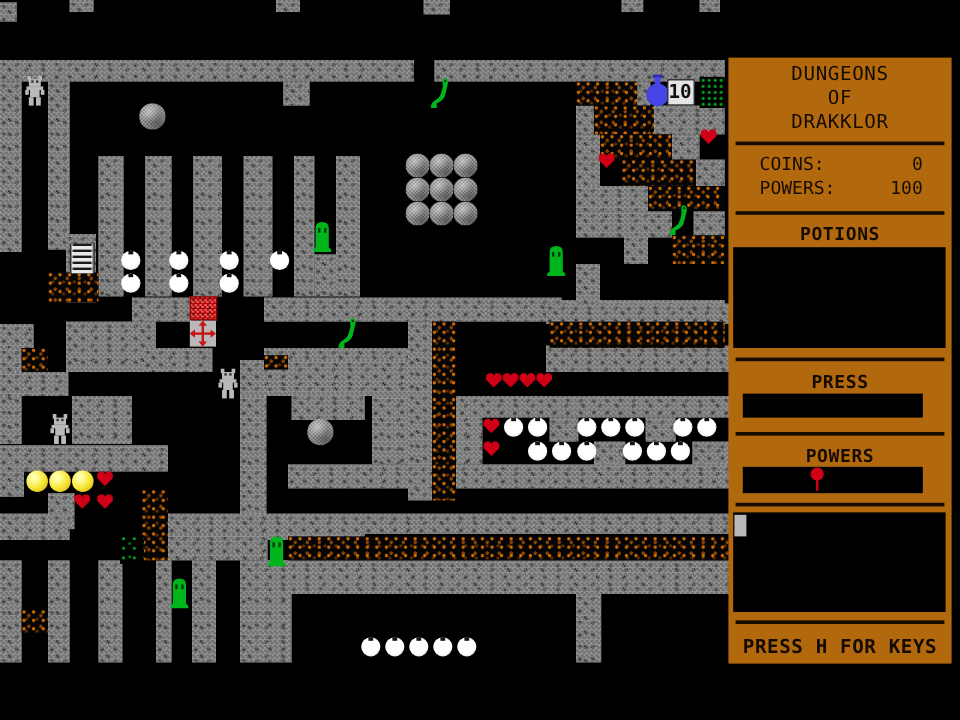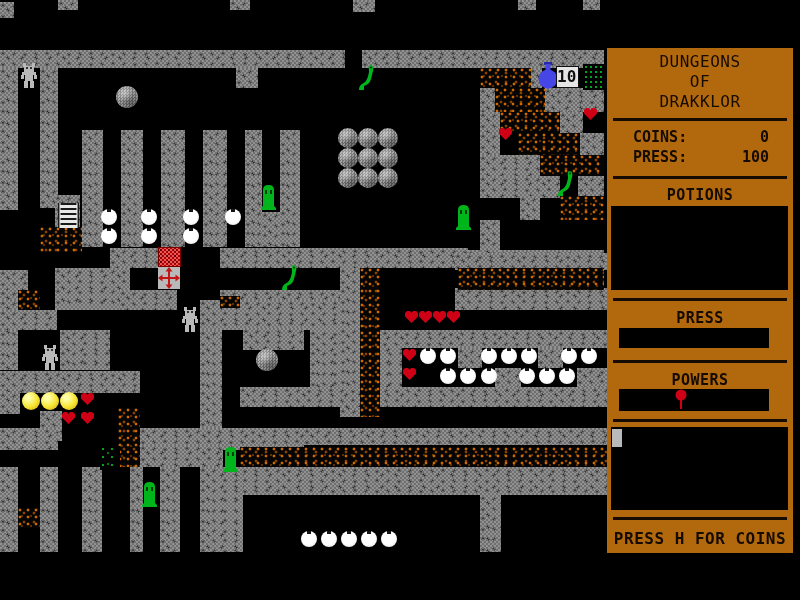--- a/index.html
+++ b/index.html
@@ -42,21 +42,21 @@
     conic-gradient(#e85858 25%,transparent 0 50%,#e85858 0 75%,transparent 0),
     radial-gradient(circle at 3px 3px,#5e0000 1.4px,transparent 1.9px);
     background-size:4px 4px,7px 6px;box-shadow:inset 0 0 0 1px #7a0000;}
   .sp-badge10{width:23px;height:22px;background:#e5e5e5;border:1px solid #101010;color:#101010;
     font:bold 16px/20px "DejaVu Sans Mono",monospace;box-sizing:border-box;}
   
   .panel{position:absolute;left:607px;top:48px;width:186px;height:505px;background:#b2690e;color:#150b00;}
   .panel .ttl{position:absolute;left:0;right:0;text-align:center;font-weight:normal;font-size:16px;line-height:20px;letter-spacing:.5px;}
   .hr{position:absolute;left:6px;right:6px;height:3px;background:#150b00;}
   .statrow{position:absolute;left:26px;right:24px;display:flex;justify-content:space-between;
-    font-weight:bold;font-size:15px;line-height:18px;}
+    font-weight:normal;font-size:15px;line-height:18px;}
   .seclabel{position:absolute;left:0;right:0;text-align:center;font-weight:bold;font-size:15px;letter-spacing:.5px;}
   .blackbox{position:absolute;background:#000;}
   .cursor{position:absolute;left:1px;top:2px;width:10px;height:18px;background:#b9b9b9;}
   .pin{position:absolute;left:56px;top:0;}
   .help{position:absolute;left:0;right:0;text-align:center;font-weight:bold;font-size:16px;letter-spacing:.5px;}
 </style>
 </head>
 <body>
 
 <div class="screen">
@@ -382,21 +382,21 @@
     <div class="ttl" style="top:24px">OF</div>
     <div class="ttl" style="top:44px">DRAKKLOR</div>
 
     <div class="hr" style="top:70px"></div>
 
     <div class="statrow" style="top:80px">
       <span>COINS:</span>
       <span>0</span>
     </div>
     <div class="statrow" style="top:100px">
-      <span>PRESS:</span>
+      <span>POWERS:</span>
       <span>100</span>
     </div>
 
     <div class="hr" style="top:128px"></div>
     <div class="seclabel" style="top:138px">POTIONS</div>
     <div class="blackbox" style="left:4px;top:158px;width:177px;height:84px"></div>
 
     <div class="hr" style="top:250px"></div>
     <div class="seclabel" style="top:261px">PRESS</div>
     <div class="blackbox" style="left:12px;top:280px;width:150px;height:20px"></div>
@@ -411,15 +411,15 @@
           </svg>
       </span>
     </div>
 
     <div class="hr" style="top:371px"></div>
     <div class="blackbox" style="left:4px;top:379px;width:177px;height:83px">
       <span class="cursor"></span>
     </div>
 
     <div class="hr" style="top:469px"></div>
-    <div class="help" style="top:481px">PRESS H FOR COINS</div>
+    <div class="help" style="top:481px">PRESS H FOR KEYS</div>
   </div>
 </div>
 
 </body></html>

